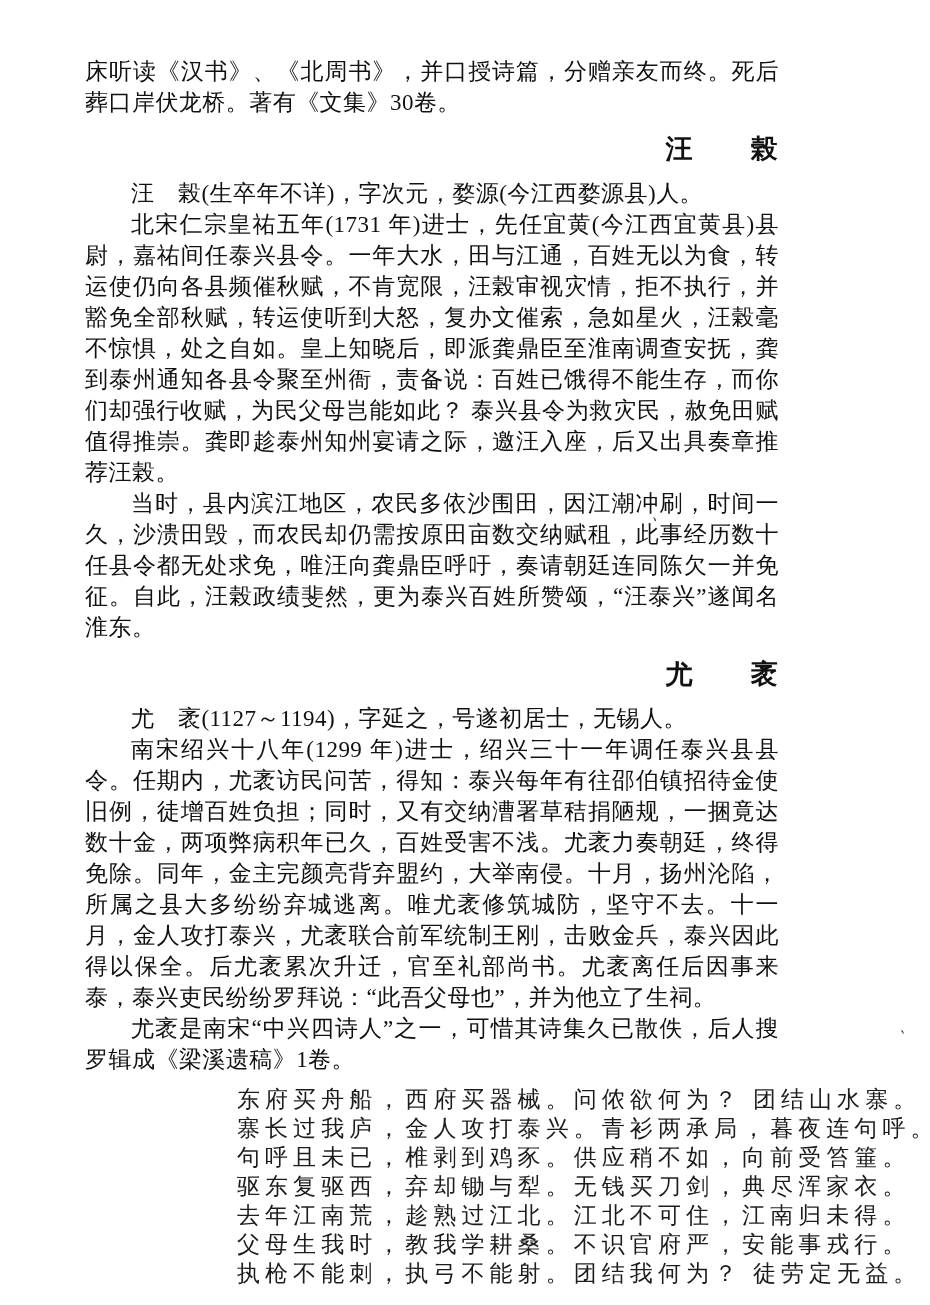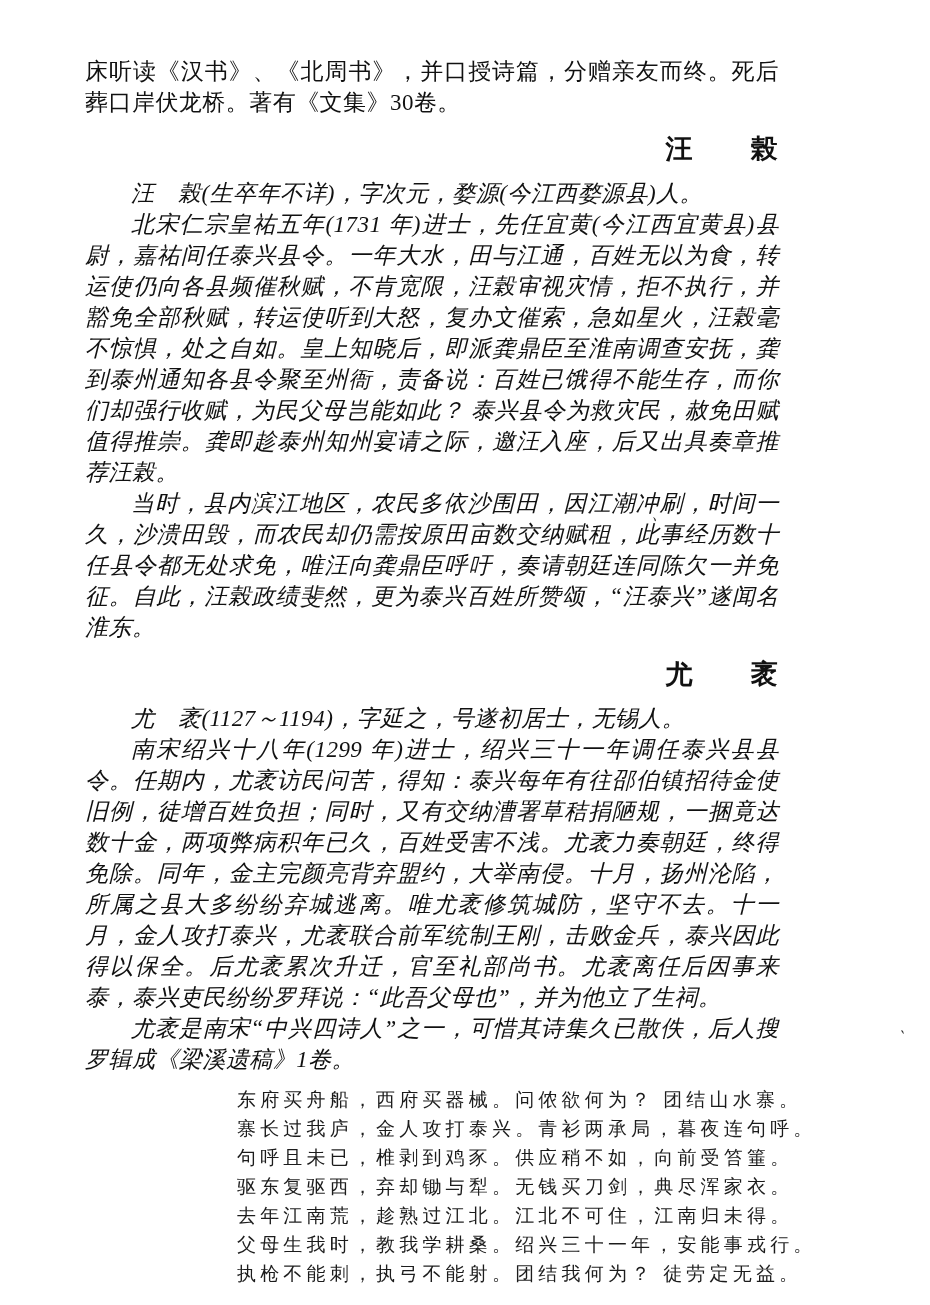--- a/index.html
+++ b/index.html
@@ -21,36 +21,36 @@
     padding: 56px 85px 0 85px;
   }
   .body-text {
     font-size: 23px;
     line-height: 31px;
     text-align: justify;
     text-justify: inter-ideograph;
     letter-spacing: 0.02em;
     margin: 0;
   }
-  .paragraph { text-indent: 2em; font-style: italic; }
+  .paragraph { text-indent: 2em; }
   .intro { text-indent: 0; }
   .section-heading {
     font-size: 27px;
     font-weight: bold;
     text-align: right;
     letter-spacing: 0.05em;
     margin: 14px 0 12px 0;
     line-height: 34px;
     white-space: pre;
   }
   .poem {
     margin: 10px 0 0 152px;
   }
   .poem-line {
-    font-size: 19px;
+    font-size: 23px;
     line-height: 29px;
     letter-spacing: 0.22em;
     color: #1c1c1c;
     white-space: nowrap;
   }
   .speck {
     position: absolute;
     font-size: 18px;
     color: #333;
     line-height: 1;
@@ -76,21 +76,21 @@
   <p class="body-text paragraph">尤　袤(1127～1194)，字延之，号遂初居士，无锡人。</p>
   <p class="body-text paragraph">南宋绍兴十八年(1299 年)进士，绍兴三十一年调任泰兴县县令。任期内，尤袤访民问苦，得知：泰兴每年有往邵伯镇招待金使旧例，徒增百姓负担；同时，又有交纳漕署草秸捐陋规，一捆竟达数十金，两项弊病积年已久，百姓受害不浅。尤袤力奏朝廷，终得免除。同年，金主完颜亮背弃盟约，大举南侵。十月，扬州沦陷，所属之县大多纷纷弃城逃离。唯尤袤修筑城防，坚守不去。十一月，金人攻打泰兴，尤袤联合前军统制王刚，击败金兵，泰兴因此得以保全。后尤袤累次升迁，官至礼部尚书。尤袤离任后因事来泰，泰兴吏民纷纷罗拜说：“此吾父母也”，并为他立了生祠。</p>
   <p class="body-text paragraph">尤袤是南宋“中兴四诗人”之一，可惜其诗集久已散佚，后人搜罗辑成《梁溪遗稿》1卷。</p>
 
   <div class="poem">
     <div class="poem-line">东府买舟船，西府买器械。问侬欲何为？ 团结山水寨。</div>
     <div class="poem-line">寨长过我庐，金人攻打泰兴。青衫两承局，暮夜连句呼。</div>
     <div class="poem-line">句呼且未已，椎剥到鸡豕。供应稍不如，向前受笞箠。</div>
     <div class="poem-line">驱东复驱西，弃却锄与犁。无钱买刀剑，典尽浑家衣。</div>
     <div class="poem-line">去年江南荒，趁熟过江北。江北不可住，江南归未得。</div>
-    <div class="poem-line">父母生我时，教我学耕桑。绍兴三十一年，安能事戎行。</div>
+    <div class="poem-line">父母生我时，教我学耕桑。不识官府严，安能事戎行。</div>
     <div class="poem-line">执枪不能刺，执弓不能射。团结我何为？ 徒劳定无益。</div>
 
   </div>
 
   <span class="speck speck-1">、</span>
   <span class="speck speck-2">`</span>
 
 </div>
 
 </body></html>

